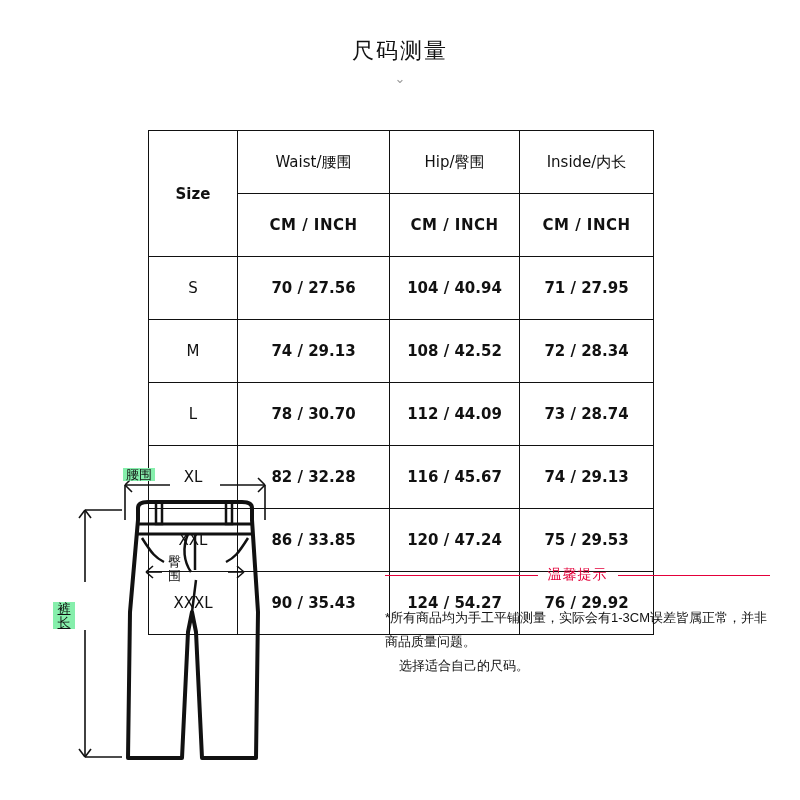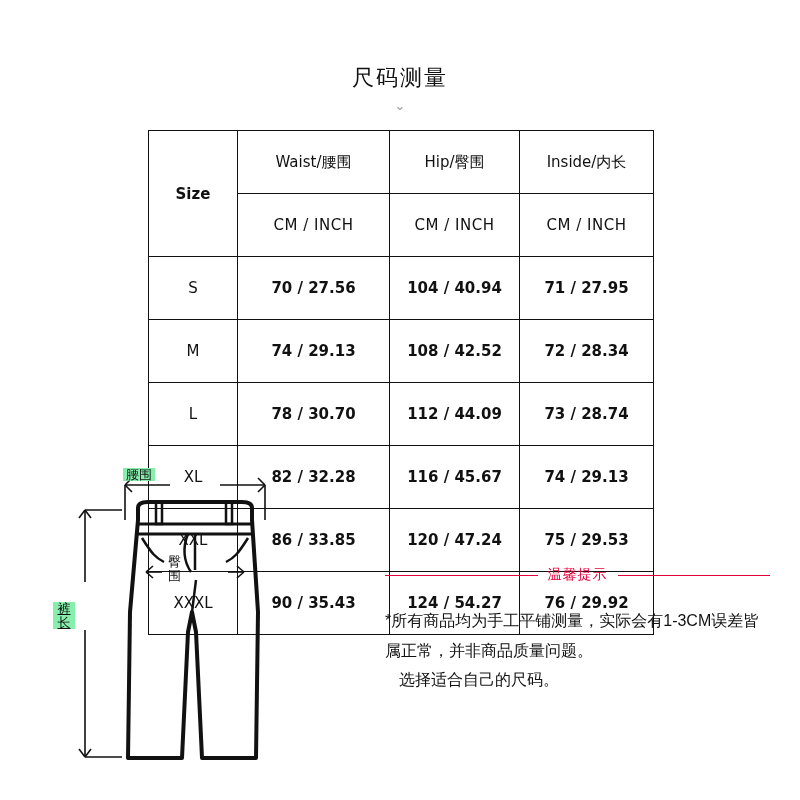--- a/index.html
+++ b/index.html
@@ -23,21 +23,20 @@
     left: 0;
     width: 800px;
     text-align: center;
   }
   .title {
     font-size: 22px;
     letter-spacing: 2px;
     color: #111;
     font-weight: 400;
     line-height: 1.2;
-    margin-top: 27px;
   }
   .title-chevron {
     margin-top: 8px;
     display: block;
     width: 100%;
     text-align: center;
     color: #9a9a9a;
     font-size: 13px;
     line-height: 1;
   }
@@ -74,20 +73,21 @@
     vertical-align: middle;
   }
   td.head-main {
     font-size: 15px;
     text-align: left;
     padding-left: 14px;
   }
   td.head-unit {
     font-size: 13px;
     letter-spacing: 0.5px;
+    font-weight: bold;
   }
   td.size-cell {
     font-size: 16px;
     height: 30px;
   }
   td.val-cell {
     font-size: 16px;
     font-weight: bold;
   }
 
@@ -148,21 +148,21 @@
     flex: 1 1 auto;
   }
   .tips-title {
     color: #e4003a;
     font-size: 14px;
     white-space: nowrap;
     letter-spacing: 1px;
   }
   .tips-body {
     margin-top: 22px;
-    font-size: 16px;
+    font-size: 13px;
     color: #111;
     line-height: 1.85;
   }
   .tips-line {
     display: block;
   }
   .tip-indent-2 {
     display: block;
     padding-left: 14px;
   }

